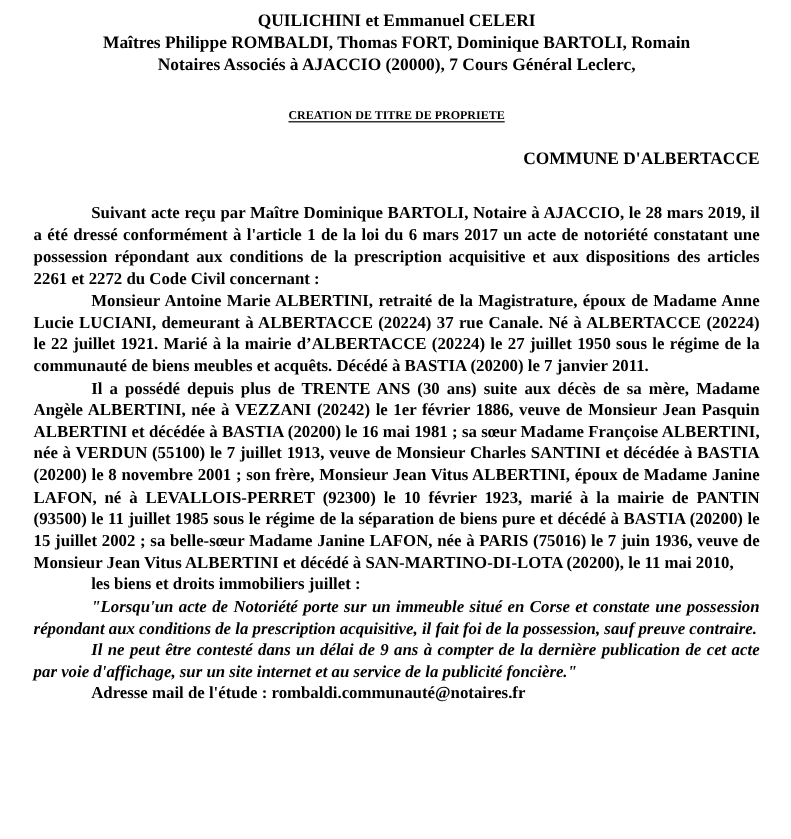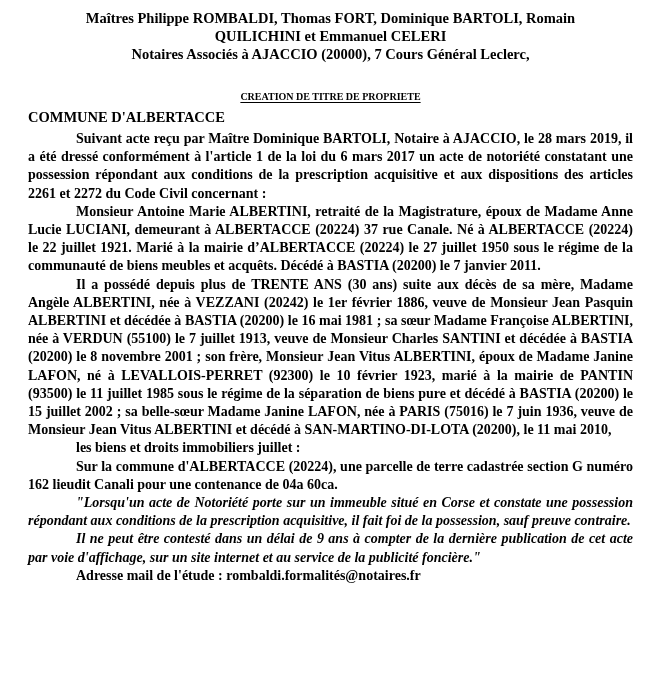--- a/index.html
+++ b/index.html
@@ -21,58 +21,57 @@
     }
     .doc-title {
       text-align: center;
       font-size: 10px;
       line-height: 18px;
       margin-top: 25px;
       text-decoration: underline;
       text-underline-offset: 2px;
     }
     .doc-subtitle {
-      text-align: left;
+      text-align: right;
       font-size: 14.5px;
       line-height: 18px;
-      margin-top: 2px;
+      margin-top: 18px;
     }
     .doc-body {
-      margin-top: 4px;
+      margin-top: 28px;
       font-size: 14px;
       line-height: 18.2px;
     }
     .para {
       margin: 0;
       text-align: justify;
       text-indent: 48px;
     }
     .para.italic {
       font-style: italic;
     }
   </style>
 </head>
 <body>
 
 <div class="page">
 
   <div class="letterhead">
+    <div>QUILICHINI et Emmanuel CELERI</div>
     <div>Maîtres Philippe ROMBALDI, Thomas FORT, Dominique BARTOLI, Romain</div>
-    <div>QUILICHINI et Emmanuel CELERI</div>
     <div>Notaires Associés à AJACCIO (20000), 7 Cours Général Leclerc,</div>
   </div>
 
   <div class="doc-title">CREATION DE TITRE DE PROPRIETE</div>
 
   <div class="doc-subtitle">COMMUNE D'ALBERTACCE</div>
 
   <div class="doc-body">
     <p class="para">Suivant acte reçu par Maître Dominique BARTOLI, Notaire à AJACCIO, le 28 mars 2019, il a été dressé conformément à l'article 1 de la loi du 6 mars 2017 un acte de notoriété constatant une possession répondant aux conditions de la prescription acquisitive et aux dispositions des articles 2261 et 2272 du Code Civil concernant :</p>
     <p class="para">Monsieur Antoine Marie ALBERTINI, retraité de la Magistrature, époux de Madame Anne Lucie LUCIANI, demeurant à ALBERTACCE (20224) 37 rue Canale. Né à ALBERTACCE (20224) le 22 juillet 1921. Marié à la mairie d’ALBERTACCE (20224) le 27 juillet 1950 sous le régime de la communauté de biens meubles et acquêts. Décédé à BASTIA (20200) le 7 janvier 2011.</p>
     <p class="para">Il a possédé depuis plus de TRENTE ANS (30 ans) suite aux décès de sa mère, Madame Angèle ALBERTINI, née à VEZZANI (20242) le 1er février 1886, veuve de Monsieur Jean Pasquin ALBERTINI et décédée à BASTIA (20200) le 16 mai 1981 ; sa sœur Madame Françoise ALBERTINI, née à VERDUN (55100) le 7 juillet 1913, veuve de Monsieur Charles SANTINI et décédée à BASTIA (20200) le 8 novembre 2001 ; son frère, Monsieur Jean Vitus ALBERTINI, époux de Madame Janine LAFON, né à LEVALLOIS-PERRET (92300) le 10 février 1923, marié à la mairie de PANTIN (93500) le 11 juillet 1985 sous le régime de la séparation de biens pure et décédé à BASTIA (20200) le 15 juillet 2002 ; sa belle-sœur Madame Janine LAFON, née à PARIS (75016) le 7 juin 1936, veuve de Monsieur Jean Vitus ALBERTINI et décédé à SAN-MARTINO-DI-LOTA (20200), le 11 mai 2010,</p>
     <p class="para">les biens et droits immobiliers juillet :</p>
-    <p class="para">Sur la commune d'ALBERTACCE (20224), une parcelle de terre cadastrée section G numéro 162 lieudit Canali pour une contenance de 04a 60ca.</p>
     <p class="para italic">"Lorsqu'un acte de Notoriété porte sur un immeuble situé en Corse et constate une possession répondant aux conditions de la prescription acquisitive, il fait foi de la possession, sauf preuve contraire.</p>
     <p class="para italic">Il ne peut être contesté dans un délai de 9 ans à compter de la dernière publication de cet acte par voie d'affichage, sur un site internet et au service de la publicité foncière."</p>
-    <p class="para">Adresse mail de l'étude : rombaldi.formalités@notaires.fr</p>
+    <p class="para">Adresse mail de l'étude : rombaldi.communauté@notaires.fr</p>
   </div>
 
 </div>
 
 </body></html>

